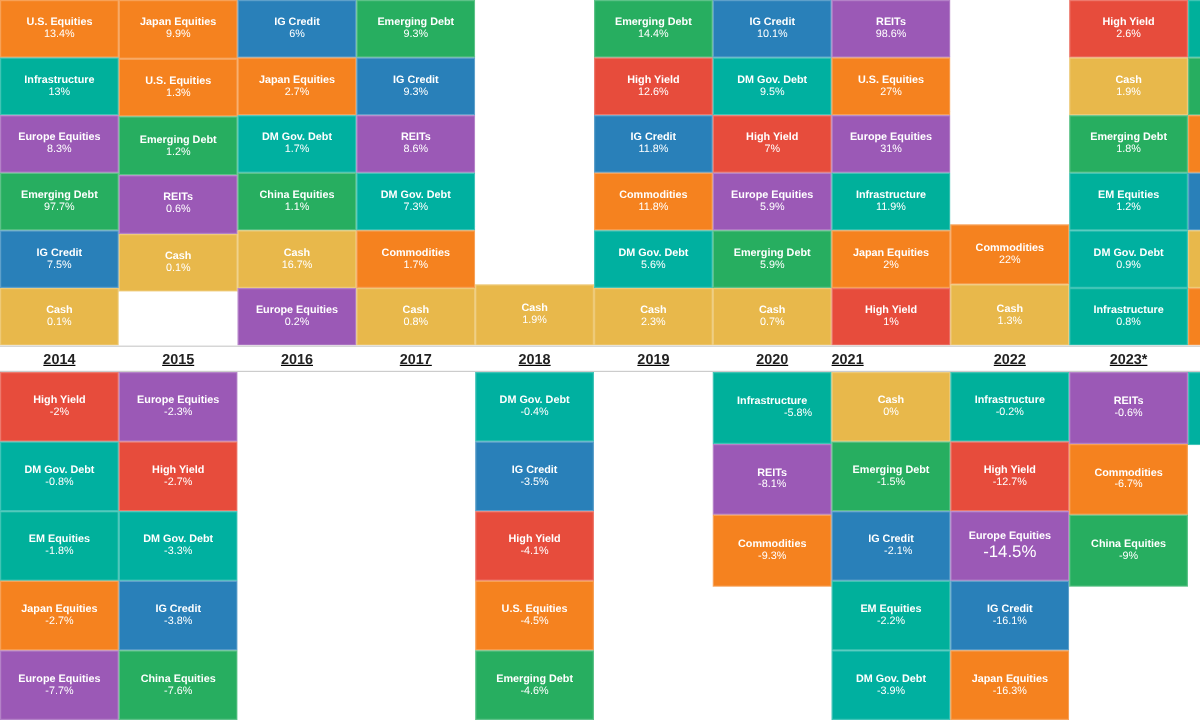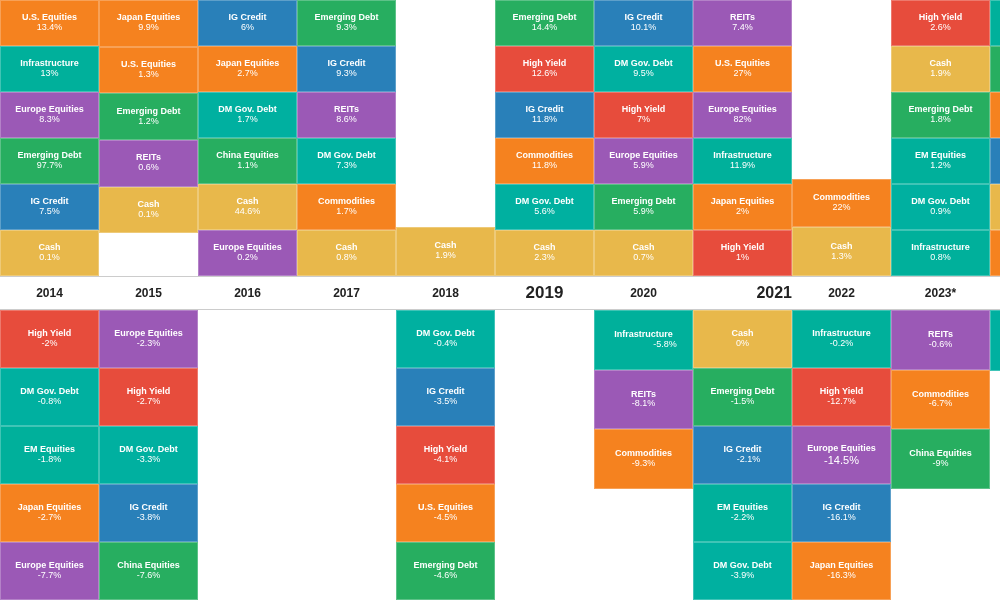--- a/index.html
+++ b/index.html
@@ -94,21 +94,21 @@
           <div style="display: flex; flex-direction: column; align-items: center; justify-content: center; background: rgb(0, 176, 160); border: 1px solid rgba(255, 255, 255, 0.25); flex: 1 1 0%; min-height: 0px; padding: 1px 2px; cursor: default;">
             <div style="font-weight: bold; font-size: 9px; color: rgb(255, 255, 255); text-align: center; line-height: 1.1;">DM Gov. Debt</div>
             <div style="font-size: 9px; color: rgb(255, 255, 255); text-align: center; line-height: 1.1;">1.7%</div>
           </div>
           <div style="display: flex; flex-direction: column; align-items: center; justify-content: center; background: rgb(39, 174, 96); border: 1px solid rgba(255, 255, 255, 0.25); flex: 1 1 0%; min-height: 0px; padding: 1px 2px; cursor: default;">
             <div style="font-weight: bold; font-size: 9px; color: rgb(255, 255, 255); text-align: center; line-height: 1.1;">China Equities</div>
             <div style="font-size: 9px; color: rgb(255, 255, 255); text-align: center; line-height: 1.1;">1.1%</div>
           </div>
           <div style="display: flex; flex-direction: column; align-items: center; justify-content: center; background: rgb(232, 184, 75); border: 1px solid rgba(255, 255, 255, 0.25); flex: 1 1 0%; min-height: 0px; padding: 1px 2px; cursor: default;">
             <div style="font-weight: bold; font-size: 9px; color: rgb(255, 255, 255); text-align: center; line-height: 1.1;">Cash</div>
-            <div style="font-size: 9px; color: rgb(255, 255, 255); text-align: center; line-height: 1.1;">44.6%</div>
+            <div style="font-size: 9px; color: rgb(255, 255, 255); text-align: center; line-height: 1.1;">16.7%</div>
           </div>
           <div style="display: flex; flex-direction: column; align-items: center; justify-content: center; background: rgb(155, 89, 182); border: 1px solid rgba(255, 255, 255, 0.25); flex: 1 1 0%; min-height: 0px; padding: 1px 2px; cursor: default;">
             <div style="font-weight: bold; font-size: 9px; color: rgb(255, 255, 255); text-align: center; line-height: 1.1;">Europe Equities</div>
             <div style="font-size: 9px; color: rgb(255, 255, 255); text-align: center; line-height: 1.1;">0.2%</div>
           </div>
         </div>
         <div style="display: flex; flex-direction: column; width: 99px; min-width: 99px;">
           <div style="display: flex; flex-direction: column; align-items: center; justify-content: center; background: rgb(39, 174, 96); border: 1px solid rgba(255, 255, 255, 0.25); flex: 1 1 0%; min-height: 0px; padding: 1px 2px; cursor: default;">
             <div style="font-weight: bold; font-size: 9px; color: rgb(255, 255, 255); text-align: center; line-height: 1.1;">Emerging Debt</div>
             <div style="font-size: 9px; color: rgb(255, 255, 255); text-align: center; line-height: 1.1;">9.3%</div>
@@ -193,29 +193,29 @@
             <div style="font-size: 9px; color: rgb(255, 255, 255); text-align: center; line-height: 1.1;">5.9%</div>
           </div>
           <div style="display: flex; flex-direction: column; align-items: center; justify-content: center; background: rgb(232, 184, 75); border: 1px solid rgba(255, 255, 255, 0.25); flex: 1 1 0%; min-height: 0px; padding: 1px 2px; cursor: default;">
             <div style="font-weight: bold; font-size: 9px; color: rgb(255, 255, 255); text-align: center; line-height: 1.1;">Cash</div>
             <div style="font-size: 9px; color: rgb(255, 255, 255); text-align: center; line-height: 1.1;">0.7%</div>
           </div>
         </div>
         <div style="display: flex; flex-direction: column; width: 99px; min-width: 99px;">
           <div style="display: flex; flex-direction: column; align-items: center; justify-content: center; background: rgb(155, 89, 182); border: 1px solid rgba(255, 255, 255, 0.25); flex: 1 1 0%; min-height: 0px; padding: 1px 2px; cursor: default;">
             <div style="font-weight: bold; font-size: 9px; color: rgb(255, 255, 255); text-align: center; line-height: 1.1;">REITs</div>
-            <div style="font-size: 9px; color: rgb(255, 255, 255); text-align: center; line-height: 1.1;">7.4%</div>
+            <div style="font-size: 9px; color: rgb(255, 255, 255); text-align: center; line-height: 1.1;">98.6%</div>
           </div>
           <div style="display: flex; flex-direction: column; align-items: center; justify-content: center; background: rgb(245, 130, 31); border: 1px solid rgba(255, 255, 255, 0.25); flex: 1 1 0%; min-height: 0px; padding: 1px 2px; cursor: default;">
             <div style="font-weight: bold; font-size: 9px; color: rgb(255, 255, 255); text-align: center; line-height: 1.1;">U.S. Equities</div>
             <div style="font-size: 9px; color: rgb(255, 255, 255); text-align: center; line-height: 1.1;">27%</div>
           </div>
           <div style="display: flex; flex-direction: column; align-items: center; justify-content: center; background: rgb(155, 89, 182); border: 1px solid rgba(255, 255, 255, 0.25); flex: 1 1 0%; min-height: 0px; padding: 1px 2px; cursor: default;">
             <div style="font-weight: bold; font-size: 9px; color: rgb(255, 255, 255); text-align: center; line-height: 1.1;">Europe Equities</div>
-            <div style="font-size: 9px; color: rgb(255, 255, 255); text-align: center; line-height: 1.1;">82%</div>
+            <div style="font-size: 9px; color: rgb(255, 255, 255); text-align: center; line-height: 1.1;">31%</div>
           </div>
           <div style="display: flex; flex-direction: column; align-items: center; justify-content: center; background: rgb(0, 176, 155); border: 1px solid rgba(255, 255, 255, 0.25); flex: 1 1 0%; min-height: 0px; padding: 1px 2px; cursor: default;">
             <div style="font-weight: bold; font-size: 9px; color: rgb(255, 255, 255); text-align: center; line-height: 1.1;">Infrastructure</div>
             <div style="font-size: 9px; color: rgb(255, 255, 255); text-align: center; line-height: 1.1;">11.9%</div>
           </div>
           <div style="display: flex; flex-direction: column; align-items: center; justify-content: center; background: rgb(245, 130, 31); border: 1px solid rgba(255, 255, 255, 0.25); flex: 1 1 0%; min-height: 0px; padding: 1px 2px; cursor: default;">
             <div style="font-weight: bold; font-size: 9px; color: rgb(255, 255, 255); text-align: center; line-height: 1.1;">Japan Equities</div>
             <div style="font-size: 9px; color: rgb(255, 255, 255); text-align: center; line-height: 1.1;">2%</div>
           </div>
           <div style="display: flex; flex-direction: column; align-items: center; justify-content: center; background: rgb(231, 76, 60); border: 1px solid rgba(255, 255, 255, 0.25); flex: 1 1 0%; min-height: 0px; padding: 1px 2px; cursor: default;">
@@ -265,29 +265,29 @@
         </div>
         <div style="display: flex; flex-direction: column; width: 110px; min-width: 110px;">
           <div style="display: flex; flex-direction: column; align-items: center; justify-content: center; background: rgb(0, 176, 155); border: 1px solid rgba(255, 255, 255, 0.25); flex: 1 1 0%; min-height: 0px; padding: 1px 2px; cursor: default;"></div>
           <div style="display: flex; flex-direction: column; align-items: center; justify-content: center; background: rgb(39, 174, 96); border: 1px solid rgba(255, 255, 255, 0.25); flex: 1 1 0%; min-height: 0px; padding: 1px 2px; cursor: default;"></div>
           <div style="display: flex; flex-direction: column; align-items: center; justify-content: center; background: rgb(245, 130, 31); border: 1px solid rgba(255, 255, 255, 0.25); flex: 1 1 0%; min-height: 0px; padding: 1px 2px; cursor: default;"></div>
           <div style="display: flex; flex-direction: column; align-items: center; justify-content: center; background: rgb(41, 128, 185); border: 1px solid rgba(255, 255, 255, 0.25); flex: 1 1 0%; min-height: 0px; padding: 1px 2px; cursor: default;"></div>
           <div style="display: flex; flex-direction: column; align-items: center; justify-content: center; background: rgb(232, 184, 75); border: 1px solid rgba(255, 255, 255, 0.25); flex: 1 1 0%; min-height: 0px; padding: 1px 2px; cursor: default;"></div>
           <div style="display: flex; flex-direction: column; align-items: center; justify-content: center; background: rgb(245, 130, 31); border: 1px solid rgba(255, 255, 255, 0.25); flex: 1 1 0%; min-height: 0px; padding: 1px 2px; cursor: default;"></div>
         </div>
       </div>
-    <div class="divider-row" id="years-row" style="height:34px; display:flex;">
+    <div class="divider-row" id="years-row" style="height:22px; display:flex;text-decoration:underline;">
         <div style="width: 99px; min-width: 99px; text-align: center; font-weight: bold; font-size: 12px; color: rgb(34, 34, 34);">2014</div>
         <div style="width: 99px; min-width: 99px; text-align: center; font-weight: bold; font-size: 12px; color: rgb(34, 34, 34);">2015</div>
         <div style="width: 99px; min-width: 99px; text-align: center; font-weight: bold; font-size: 12px; color: rgb(34, 34, 34);">2016</div>
         <div style="width: 99px; min-width: 99px; text-align: center; font-weight: bold; font-size: 12px; color: rgb(34, 34, 34);">2017</div>
         <div style="width: 99px; min-width: 99px; text-align: center; font-weight: bold; font-size: 12px; color: rgb(34, 34, 34);">2018</div>
-        <div style="width: 99px; min-width: 99px; text-align: center; font-weight: bold; font-size: 17px; color: rgb(34, 34, 34);">2019</div>
+        <div style="width: 99px; min-width: 99px; text-align: center; font-weight: bold; font-size: 12px; color: rgb(34, 34, 34);">2019</div>
         <div style="width: 99px; min-width: 99px; text-align: center; font-weight: bold; font-size: 12px; color: rgb(34, 34, 34);">2020</div>
-        <div style="width: 99px; min-width: 99px; text-align: right; font-weight: bold; font-size: 16px; color: rgb(34, 34, 34);">2021</div>
+        <div style="width: 99px; min-width: 99px; text-align: left; font-weight: bold; font-size: 12px; color: rgb(34, 34, 34);">2021</div>
         <div style="width: 99px; min-width: 99px; text-align: center; font-weight: bold; font-size: 12px; color: rgb(34, 34, 34);">2022</div>
         <div style="width: 99px; min-width: 99px; text-align: center; font-weight: bold; font-size: 12px; color: rgb(34, 34, 34);">2023*</div>
         <div style="width: 110px; min-width: 110px; text-align: center; font-weight: bold; font-size: 12px; color: rgb(34, 34, 34);">10-Yr A</div>
       </div>
   </div>
 
   <div id="bottom-section" style="flex:1; display:flex;">
     <div id="bottom-grid" style="flex:1; display:flex; overflow:hidden;">
         <div style="display: flex; flex-direction: column; width: 99px; min-width: 99px;">
           <div style="display: flex; flex-direction: column; align-items: center; justify-content: center; background: rgb(231, 76, 60); border: 1px solid rgba(255, 255, 255, 0.25); flex: 1 1 0%; min-height: 0px; padding: 1px 2px; cursor: default;">
@@ -418,21 +418,21 @@
           <div style="display: flex; flex-direction: column; align-items: center; justify-content: center; background: rgb(0, 176, 155); border: 1px solid rgba(255, 255, 255, 0.25); flex: 1 1 0%; min-height: 0px; padding: 1px 2px; cursor: default;">
             <div style="font-weight: bold; font-size: 9px; color: rgb(255, 255, 255); text-align: center; line-height: 1.1;">Infrastructure</div>
             <div style="font-size: 9px; color: rgb(255, 255, 255); text-align: center; line-height: 1.1;">-0.2%</div>
           </div>
           <div style="display: flex; flex-direction: column; align-items: center; justify-content: center; background: rgb(231, 76, 60); border: 1px solid rgba(255, 255, 255, 0.25); flex: 1 1 0%; min-height: 0px; padding: 1px 2px; cursor: default;">
             <div style="font-weight: bold; font-size: 9px; color: rgb(255, 255, 255); text-align: center; line-height: 1.1;">High Yield</div>
             <div style="font-size: 9px; color: rgb(255, 255, 255); text-align: center; line-height: 1.1;">-12.7%</div>
           </div>
           <div style="display: flex; flex-direction: column; align-items: center; justify-content: center; background: rgb(155, 89, 182); border: 1px solid rgba(255, 255, 255, 0.25); flex: 1 1 0%; min-height: 0px; padding: 1px 2px; cursor: default;">
             <div style="font-weight: bold; font-size: 9px; color: rgb(255, 255, 255); text-align: center; line-height: 1.1;">Europe Equities</div>
-            <div style="font-size: 11px; color: rgb(255, 255, 255); text-align: center; line-height: 1.1;">-14.5%</div>
+            <div style="font-size: 14px; color: rgb(255, 255, 255); text-align: center; line-height: 1.1;">-14.5%</div>
           </div>
           <div style="display: flex; flex-direction: column; align-items: center; justify-content: center; background: rgb(41, 128, 185); border: 1px solid rgba(255, 255, 255, 0.25); flex: 1 1 0%; min-height: 0px; padding: 1px 2px; cursor: default;">
             <div style="font-weight: bold; font-size: 9px; color: rgb(255, 255, 255); text-align: center; line-height: 1.1;">IG Credit</div>
             <div style="font-size: 9px; color: rgb(255, 255, 255); text-align: center; line-height: 1.1;">-16.1%</div>
           </div>
           <div style="display: flex; flex-direction: column; align-items: center; justify-content: center; background: rgb(245, 130, 31); border: 1px solid rgba(255, 255, 255, 0.25); flex: 1 1 0%; min-height: 0px; padding: 1px 2px; cursor: default;">
             <div style="font-weight: bold; font-size: 9px; color: rgb(255, 255, 255); text-align: center; line-height: 1.1;">Japan Equities</div>
             <div style="font-size: 9px; color: rgb(255, 255, 255); text-align: center; line-height: 1.1;">-16.3%</div>
           </div>
         </div>

